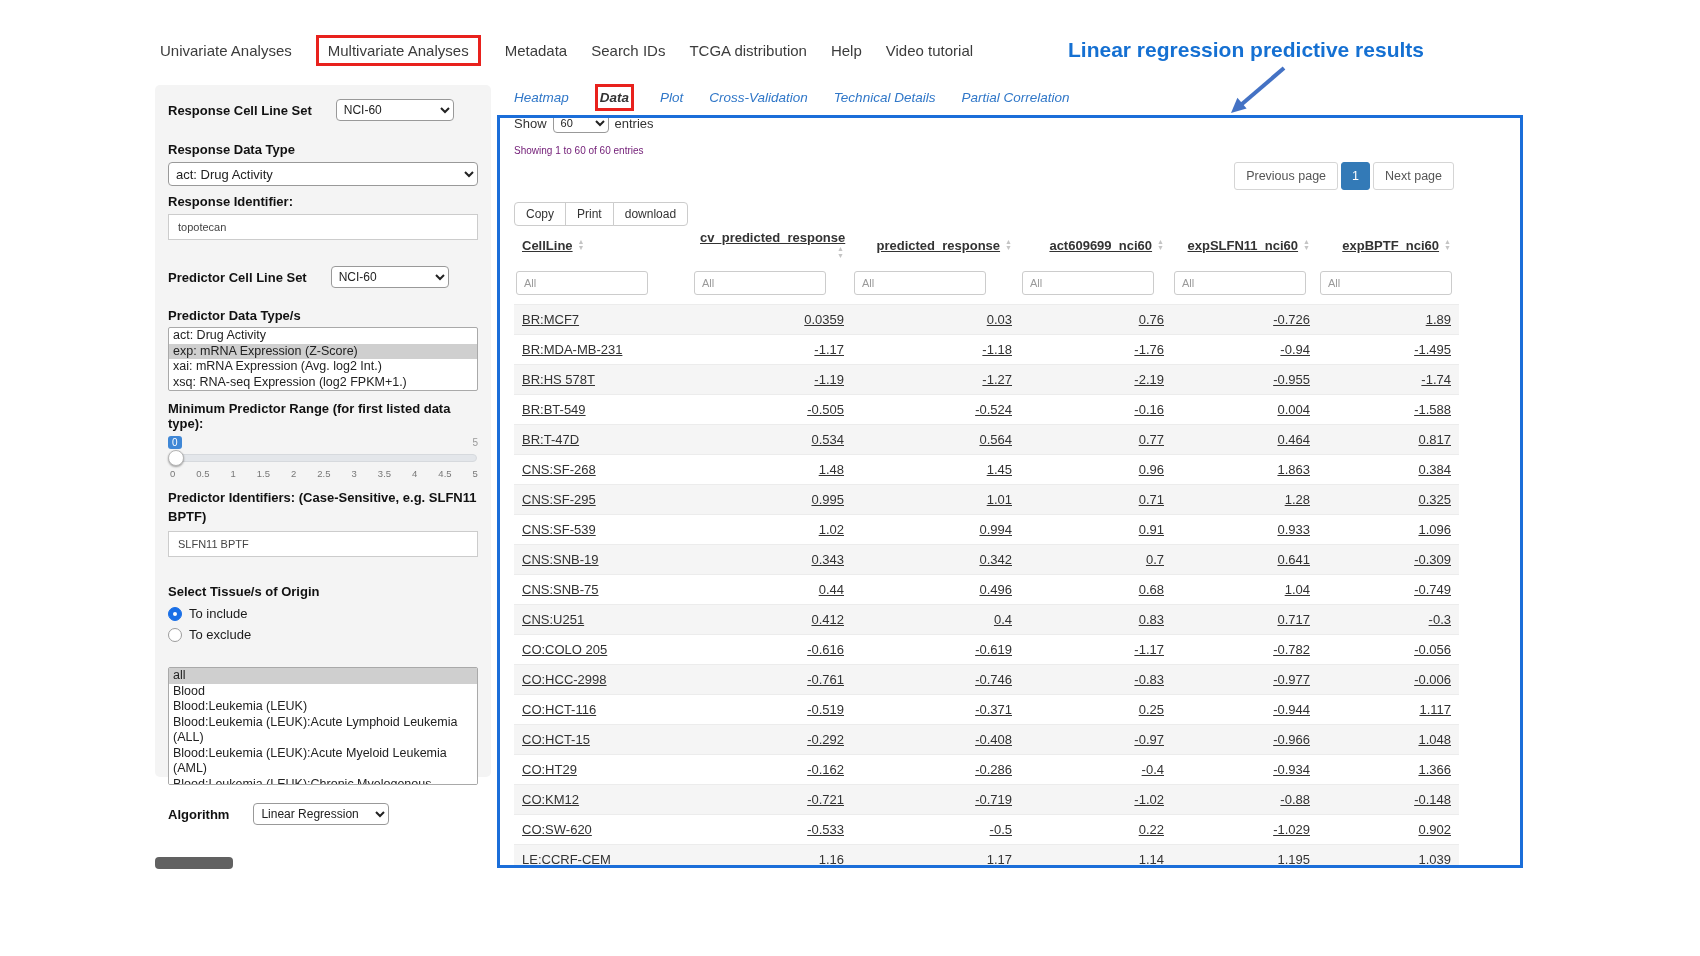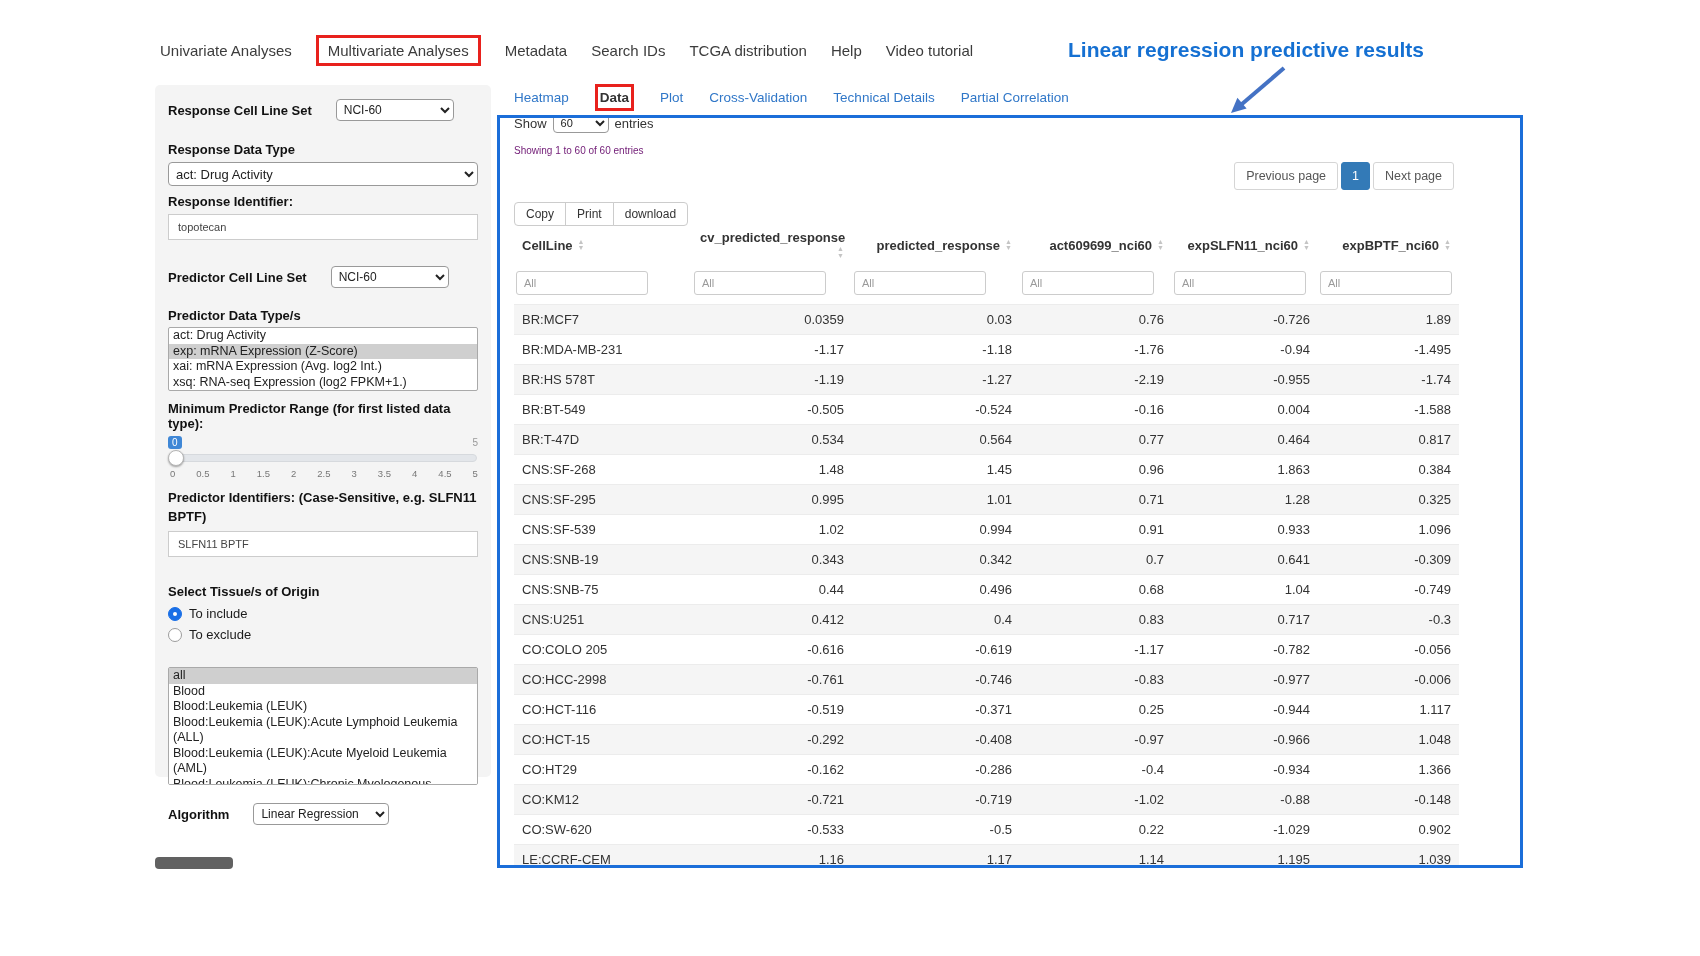--- a/index.html
+++ b/index.html
@@ -45,39 +45,39 @@
 
   
   .radio-group { margin-top:4px; }
   .radio-row { display:flex; align-items:center; height:21px; cursor:pointer; }
   .radio-dot { width:14px; height:14px; border-radius:50%; border:1px solid #9a9a9a; background:#fff; display:inline-block; margin-right:7px; position:relative; }
   .radio-dot.checked { background:#1a6fe6; border-color:#1a6fe6; }
   .radio-dot.checked::after { content:""; position:absolute; left:4px; top:4px; width:4px; height:4px; background:#fff; border-radius:50%; }
   .radio-lbl { font-size:13px; color:#1c1c1c; }
 
   
-  .tabs { position:absolute; left:514px; top:84px; display:flex; align-items:center; gap:26px; font-size:13.5px; }
+  .tabs { position:absolute; left:514px; top:84px; display:flex; align-items:center; gap:26px; font-size:13.5px;font-style:italic; }
   .tab { color:#3077c8; text-decoration:none; cursor:pointer; white-space:nowrap; }
   .tab.active { color:#333; font-weight:600; border:3px solid #e8211d; padding:3px 2px; }
 
   
   .result-box { position:absolute; left:497px; top:115px; width:1026px; height:753px; border:3px solid #1b6ed9; background:#fff; overflow:hidden; }
   .show-row { position:absolute; left:14px; top:-5px; display:flex; align-items:center; gap:6px; font-size:13px; color:#333; }
   select.sel.small { width:56px; height:20px; font-size:11px; }
   .showing-text { position:absolute; left:14px; top:27px; font-size:10px; color:#701a75; }
   .pagination { position:absolute; right:66px; top:44px; display:flex; gap:3px; }
   .page-btn { background:#fff; border:1px solid #d5d5d5; border-radius:3px; color:#555; font-size:12.5px; padding:6px 11px; font-family:inherit; cursor:pointer; }
   .page-btn.active { background:#337ab7; border-color:#337ab7; color:#fff; padding:6px 10px; }
   .btn-group { position:absolute; left:14px; top:84px; display:flex; }
   .exp-btn { background:#fff; border:1px solid #ccc; color:#333; font-size:12px; padding:4px 11px; margin-right:-1px; font-family:inherit; cursor:pointer; }
   .exp-btn:first-child { border-radius:4px 0 0 4px; }
   .exp-btn:last-child { border-radius:0 4px 4px 0; }
 
   
-  .data-table { position:absolute; left:14px; top:104px; width:945px; border-collapse:collapse; font-size:13px; color:#333; table-layout:fixed; }
+  .data-table { position:absolute; left:14px; top:104px; width:945px; border-collapse:collapse; font-size:13px; color:#333; table-layout:fixed;text-decoration:underline; }
   .data-table th:nth-child(1){width:178px;} .data-table th:nth-child(2){width:160px;}
   .data-table th:nth-child(3){width:168px;} .data-table th:nth-child(4){width:152px;}
   .data-table th:nth-child(5){width:146px;} .data-table th:nth-child(6){width:141px;}
   .head-row th { font-weight:bold; padding:8px 8px; font-size:13px; cursor:pointer; }
   th.left, td.left { text-align:left; }
   th.num, td.num { text-align:right; }
   .sort { display:inline-flex; flex-direction:column; margin-left:5px; vertical-align:middle; position:relative; top:-1px; }
   .sort i { font-style:normal; font-size:7px; line-height:6.5px; color:#c4c4c4; }
   .filter-row td { padding:3px 8px 9px 2px; text-align:left; }
   .filter-input { width:132px; height:24px; border:1px solid #ccc; border-radius:3px; background:#fff; padding:0 7px; font-size:11px; color:#333; }

